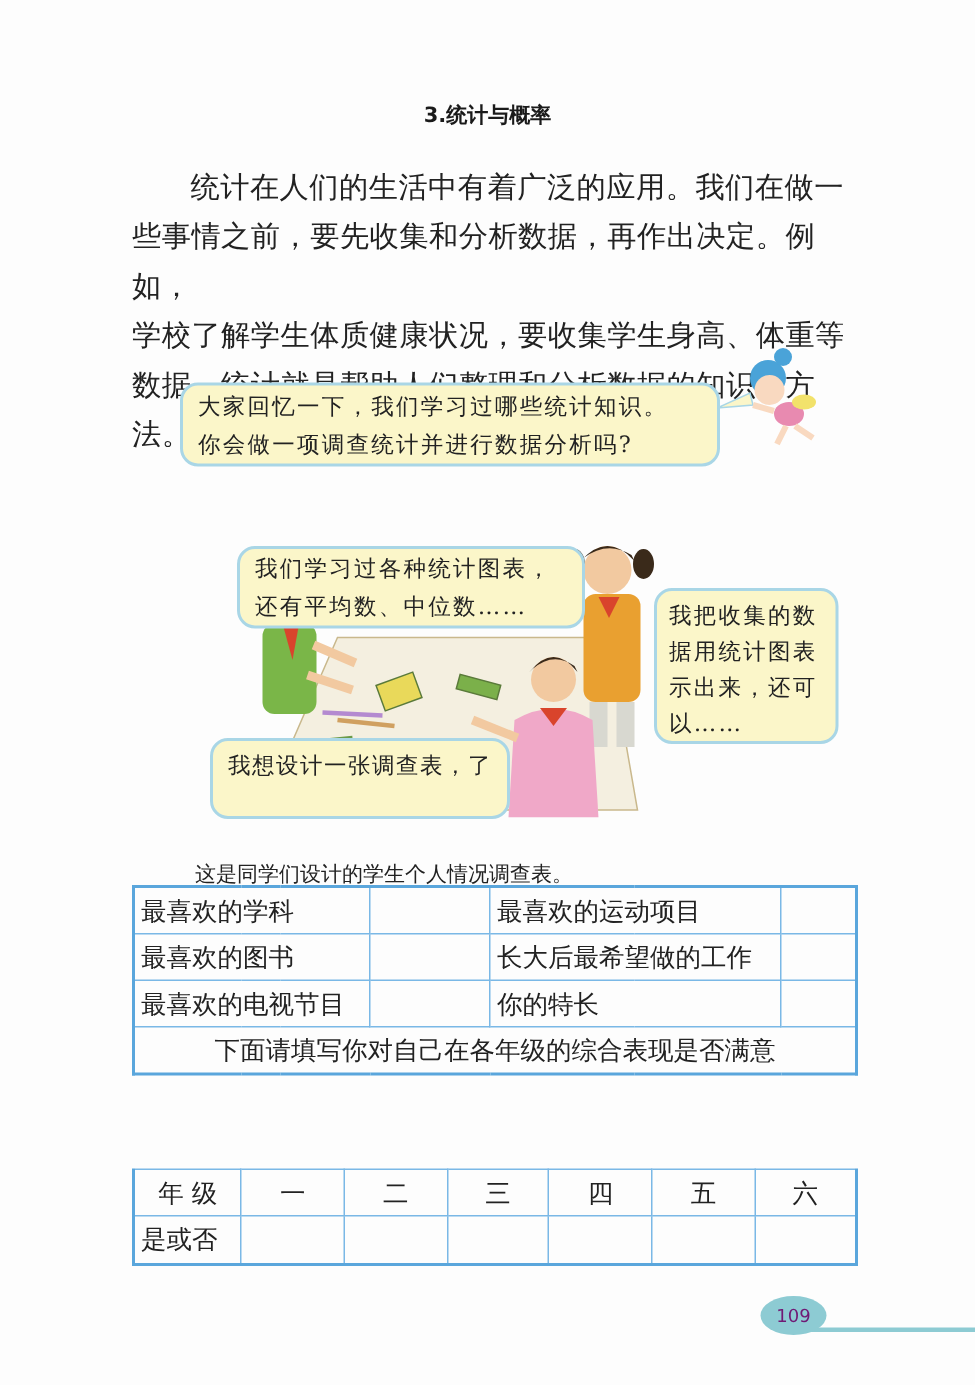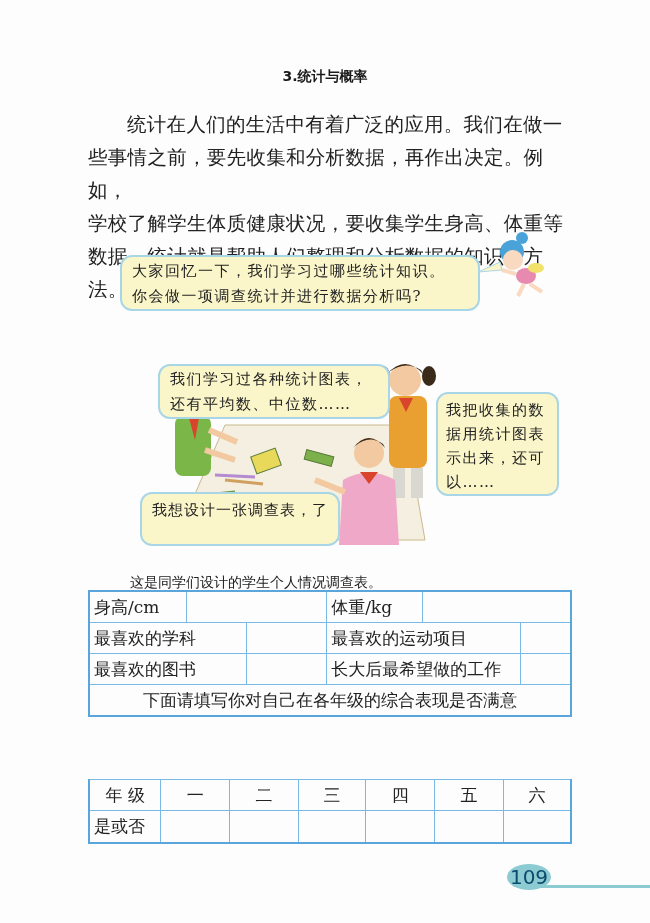--- a/index.html
+++ b/index.html
@@ -12,22 +12,22 @@
   .indent { text-indent:39px; }
   .bubble { position:absolute; background:#fbf6c9; border:2px solid #a9d6e6; border-radius:12px;
             font-size:15px; line-height:25px; color:#222; padding:4px 10px; box-sizing:border-box; letter-spacing:1.5px; }
   .scene { position:absolute; left:155px; top:330px; width:400px; height:215px; }
   .caption { position:absolute; left:130px; top:574px; font-size:14px; }
   table.survey { position:absolute; left:88px; top:590px; width:484px; border-collapse:collapse;
                  border:2px solid #5aa6dc; font-size:17px; }
   table.survey td { border:1px solid #7ab8e6; height:30px; padding:0 4px; white-space:nowrap; }
   .c { text-align:center; }
   .page-num { position:absolute; left:507px; top:864px; width:44px; height:26px; border-radius:50%;
-              background:#8dcbd3; font-family:"DejaVu Sans","Liberation Sans",sans-serif; font-size:20px;
-              text-align:center; line-height:26px; color:#0c4a6e; }
+              background:#8dcbd3; font-family:"DejaVu Sans","Liberation Sans",sans-serif; font-size:12px;
+              text-align:center; line-height:26px; color:#701a75; }
   .page-line { position:absolute; left:540px; top:885px; width:110px; height:3px; background:#8dcbd3; }
 </style>
 </head>
 <body>
 
 <div class="title">3.统计与概率</div>
 
 <div class="para">
   <p class="indent">统计在人们的生活中有着广泛的应用。我们在做一</p>
   <p>些事情之前，要先收集和分析数据，再作出决定。例如，</p>
@@ -105,35 +105,35 @@
     <col style="width:72px">
       <col style="width:26px">
       <col style="width:60px">
       <col style="width:81px">
     <col style="width:96px">
       <col style="width:98px">
       <col style="width:51px">
   </colgroup>
   <tbody>
   <tr>
-    <td colspan="2">身高/cm</td>
-    <td colspan="2"></td>
-    <td>体重/kg</td>
-    <td colspan="2"></td>
-  </tr>
-  <tr>
     <td colspan="3">最喜欢的学科</td>
     <td></td>
     <td colspan="2">最喜欢的运动项目</td>
     <td></td>
   </tr>
   <tr>
     <td colspan="3">最喜欢的图书</td>
     <td></td>
     <td colspan="2">长大后最希望做的工作</td>
+    <td></td>
+  </tr>
+  <tr>
+    <td colspan="3">最喜欢的电视节目</td>
+    <td></td>
+    <td colspan="2">你的特长</td>
     <td></td>
   </tr>
   <tr>
     <td colspan="7" class="c">下面请填写你对自己在各年级的综合表现是否满意</td>
   </tr>
 </tbody>
   </table>
 
 <table class="survey" style="top:779px;border-top:none;">
   <colgroup>

